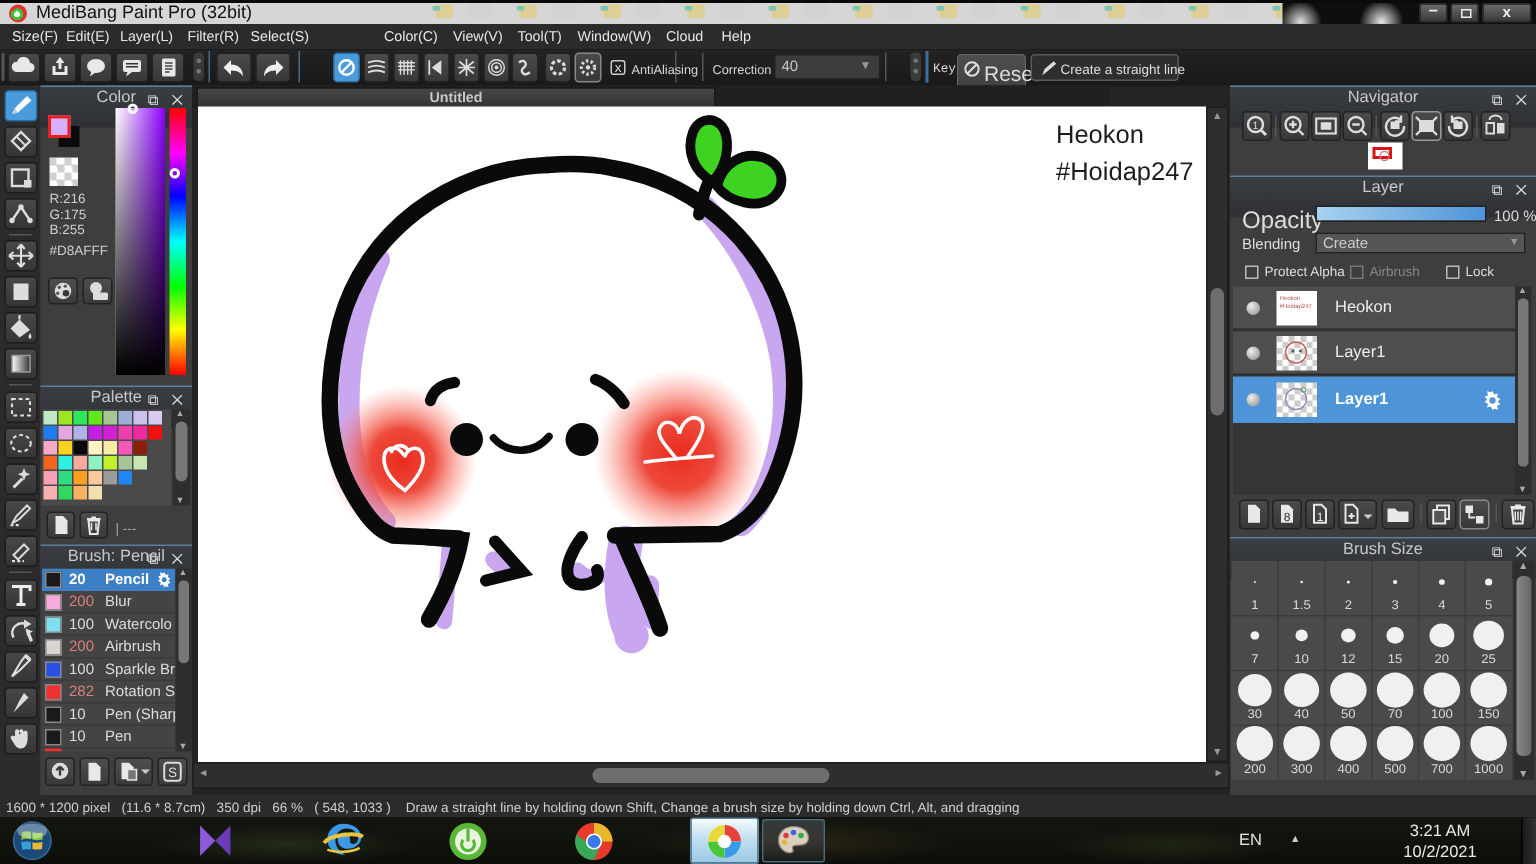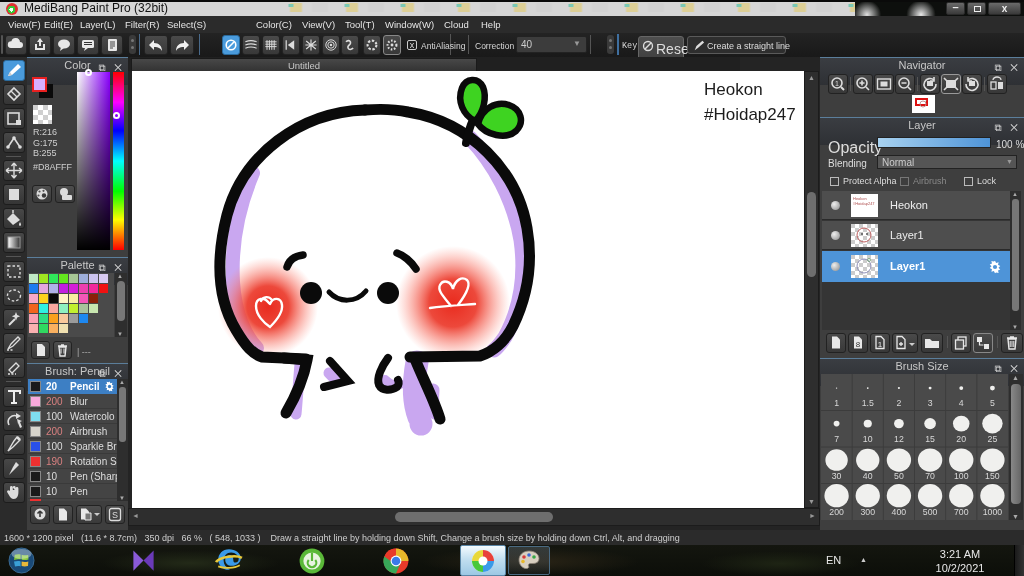--- a/index.html
+++ b/index.html
@@ -29,21 +29,21 @@
     <div class="abs" style="left:24px;top:1px;font-size:12px;color:#111;">MediBang Paint Pro (32bit)</div>
 
     <div class="abs" style="left:946px;top:2px;width:19px;height:13px;background:linear-gradient(#6a6a6a,#3a3a3a);border:1px solid #2a2a2a;border-radius:2px;color:#eee;font-size:11px;font-weight:bold;text-align:center;line-height:9px;">–</div>
     <div class="abs" style="left:967px;top:2px;width:19px;height:13px;background:linear-gradient(#6a6a6a,#3a3a3a);border:1px solid #2a2a2a;border-radius:2px;">
         <div class="abs" style="left:6px;top:3px;width:7px;height:6px;border:1px solid #eee;"></div>
       </div>
     <div class="abs" style="left:988px;top:2px;width:33px;height:13px;background:linear-gradient(#6a6a6a,#3a3a3a);border:1px solid #2a2a2a;border-radius:2px;color:#eee;font-size:10px;font-weight:bold;text-align:center;line-height:12px;">x</div>
   </div>
 
   <div class="abs" style="left:0;top:16px;width:1024px;height:17px;background:#2b2b2b;color:#e6e6e6;font-size:9.5px;">
-    <span class="abs" style="left:8px;top:3px;">View(F)</span>
+    <span class="abs" style="left:8px;top:3px;">Size(F)</span>
     <span class="abs" style="left:44px;top:3px;">Edit(E)</span>
     <span class="abs" style="left:80px;top:3px;">Layer(L)</span>
     <span class="abs" style="left:125px;top:3px;">Filter(R)</span>
     <span class="abs" style="left:167px;top:3px;">Select(S)</span>
     <span class="abs" style="left:212px;top:3px;margin-top:20px;">Snap(N)</span>
     <span class="abs" style="left:256px;top:3px;">Color(C)</span>
     <span class="abs" style="left:302px;top:3px;">View(V)</span>
     <span class="abs" style="left:345px;top:3px;">Tool(T)</span>
     <span class="abs" style="left:385px;top:3px;">Window(W)</span>
     <span class="abs" style="left:444px;top:3px;">Cloud</span>
@@ -347,21 +347,21 @@
             <span class="abs" style="left:18px;top:2px;color:#d98080;">200</span>
             <span class="abs" style="left:42px;top:2px;color:#ddd;">Airbrush</span>
           </div>
         <div class="abs" style="left:0;top:60px;width:89px;height:15px;border-bottom:1px solid #3a3a3a;">
             <div class="abs" style="left:2px;top:2px;width:11px;height:11px;background:#2a50e8;border:1px solid #888;"></div>
             <span class="abs" style="left:18px;top:2px;color:#ddd;">100</span>
             <span class="abs" style="left:42px;top:2px;color:#ddd;">Sparkle Bru</span>
           </div>
         <div class="abs" style="left:0;top:75px;width:89px;height:15px;border-bottom:1px solid #3a3a3a;">
             <div class="abs" style="left:2px;top:2px;width:11px;height:11px;background:#ee3030;border:1px solid #888;"></div>
-            <span class="abs" style="left:18px;top:2px;color:#d98080;">190</span>
+            <span class="abs" style="left:18px;top:2px;color:#d98080;">282</span>
             <span class="abs" style="left:42px;top:2px;color:#ddd;">Rotation S</span>
           </div>
         <div class="abs" style="left:0;top:90px;width:89px;height:15px;border-bottom:1px solid #3a3a3a;">
             <div class="abs" style="left:2px;top:2px;width:11px;height:11px;background:#1a1a1a;border:1px solid #888;"></div>
             <span class="abs" style="left:18px;top:2px;color:#ddd;">10</span>
             <span class="abs" style="left:42px;top:2px;color:#ddd;">Pen (Sharp</span>
           </div>
         <div class="abs" style="left:0;top:105px;width:89px;height:15px;border-bottom:1px solid #3a3a3a;">
             <div class="abs" style="left:2px;top:2px;width:11px;height:11px;background:#1a1a1a;border:1px solid #888;"></div>
             <span class="abs" style="left:18px;top:2px;color:#ddd;">10</span>
@@ -390,21 +390,21 @@
           </svg></div>
       <div class="abs" style="left:78px;top:142px;width:20px;height:19px;background:linear-gradient(#4e4e4e,#3a3a3a);border:1px solid #222;border-radius:3px;"><svg width="18" height="17" viewBox="0 0 18 17">
             <rect x="3.5" y="2.5" width="11" height="12" rx="2" fill="none" stroke="#ddd" stroke-width="1.3"></rect>
             <text x="9" y="12" font-size="9" fill="#ddd" text-anchor="middle" font-family="Liberation Sans">S</text>
           </svg></div>
     </div>
   </div>
 
   <div class="abs" style="left:128px;top:57px;width:692px;height:473px;background:#242424;" id="canvasarea">
 
-    <div class="abs" style="left:0;top:0;width:612px;height:14px;background:#202020;">
+    <div class="abs" style="left:0;top:0;width:612px;height:14px;background:#202020;font-weight:bold;">
       <div class="abs" style="left:3px;top:1px;width:346px;height:13px;background:linear-gradient(#484848,#333);border:1px solid #1a1a1a;border-bottom:none;color:#c8c8c8;font-size:9.5px;text-align:center;line-height:13px;">Untitled</div>
     </div>
 
     <div class="abs" style="left:4px;top:14px;width:672px;height:437px;background:#ffffff;overflow:hidden;" id="canvas">
       <div class="abs" style="left:572px;top:6px;width:110px;height:50px;color:#1c1c1c;font-size:17px;text-align:left;line-height:25px;white-space:nowrap;">Heokon<br>#Hoidap247</div>
       <svg width="672" height="437" viewBox="132 71 672 437" style="position:absolute;left:0;top:0;">
 
         <g fill="none" stroke="#c9a7f0" stroke-linecap="round">
           <path d="M253,173 C238,208 231,244 233,282 C235,314 246,337 257,348" stroke-width="14"></path>
           <path d="M470,138 C494,163 514,200 521,240 C526,275 521,308 505,337 C500,344 497,348 494,350" stroke-width="15"></path>
@@ -520,21 +520,21 @@
         </div>
     </div>
 
     <div class="abs" style="left:0;top:60px;width:204px;height:241px;background:#3e3e3e;">
       <div class="panel-title" style="top:0;text-align:center;">Layer<span class="ptools">⧉ ✕</span></div>
       <div class="abs" style="left:8px;top:22px;color:#ddd;font-size:16px;">Opacity</div>
       <div class="abs" style="left:57px;top:20px;width:114px;height:11px;background:linear-gradient(90deg,#a8d2f0,#4e94d8);border:1px solid #222;"></div>
       <div class="abs" style="left:176px;top:22px;color:#ddd;font-size:10px;white-space:nowrap;">100 %</div>
       <div class="abs" style="left:8px;top:41px;color:#ddd;font-size:10px;">Blending</div>
       <div class="abs" style="left:57px;top:38px;width:140px;height:14px;background:#555;border:1px solid #222;color:#ccc;font-size:10px;">
-          <span class="abs" style="left:4px;top:1px;">Normal</span>
+          <span class="abs" style="left:4px;top:1px;">Create</span>
           <span class="abs" style="right:3px;top:2px;font-size:7px;color:#999;">▼</span>
         </div>
       <div class="abs" style="left:10px;top:60px;width:9px;height:9px;border:1px solid #bbb;background:#3e3e3e;"></div>
       <div class="abs" style="left:23px;top:59px;color:#ddd;font-size:9px;">Protect Alpha</div>
       <div class="abs" style="left:80px;top:60px;width:9px;height:9px;border:1px solid #777;background:#3e3e3e;"></div>
       <div class="abs" style="left:93px;top:59px;color:#888;font-size:9px;">Airbrush</div>
       <div class="abs" style="left:144px;top:60px;width:9px;height:9px;border:1px solid #bbb;background:#3e3e3e;"></div>
       <div class="abs" style="left:157px;top:59px;color:#ddd;font-size:9px;">Lock</div>
 
       <div class="abs" style="left:2px;top:74px;width:188px;height:139px;background:#353535;">

